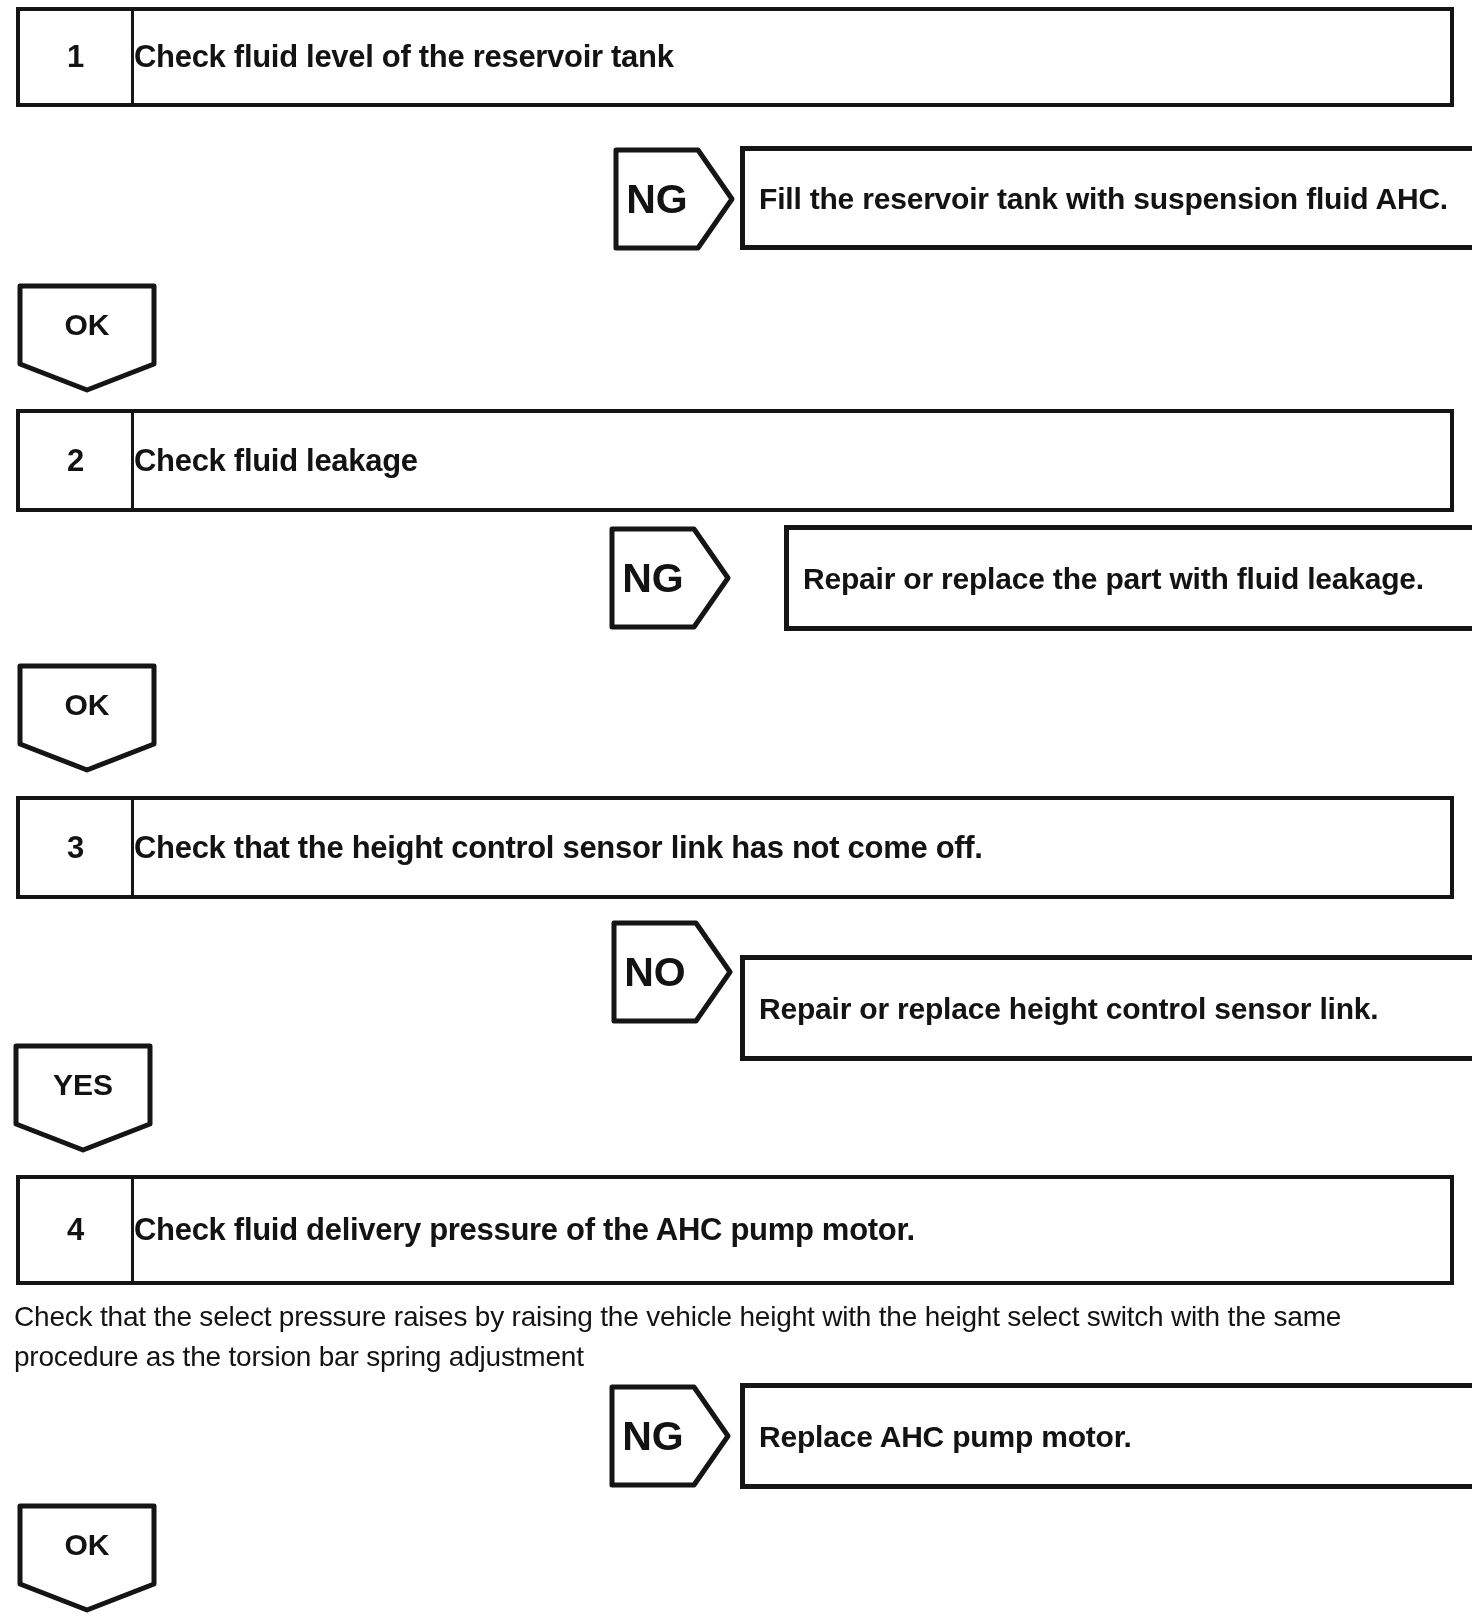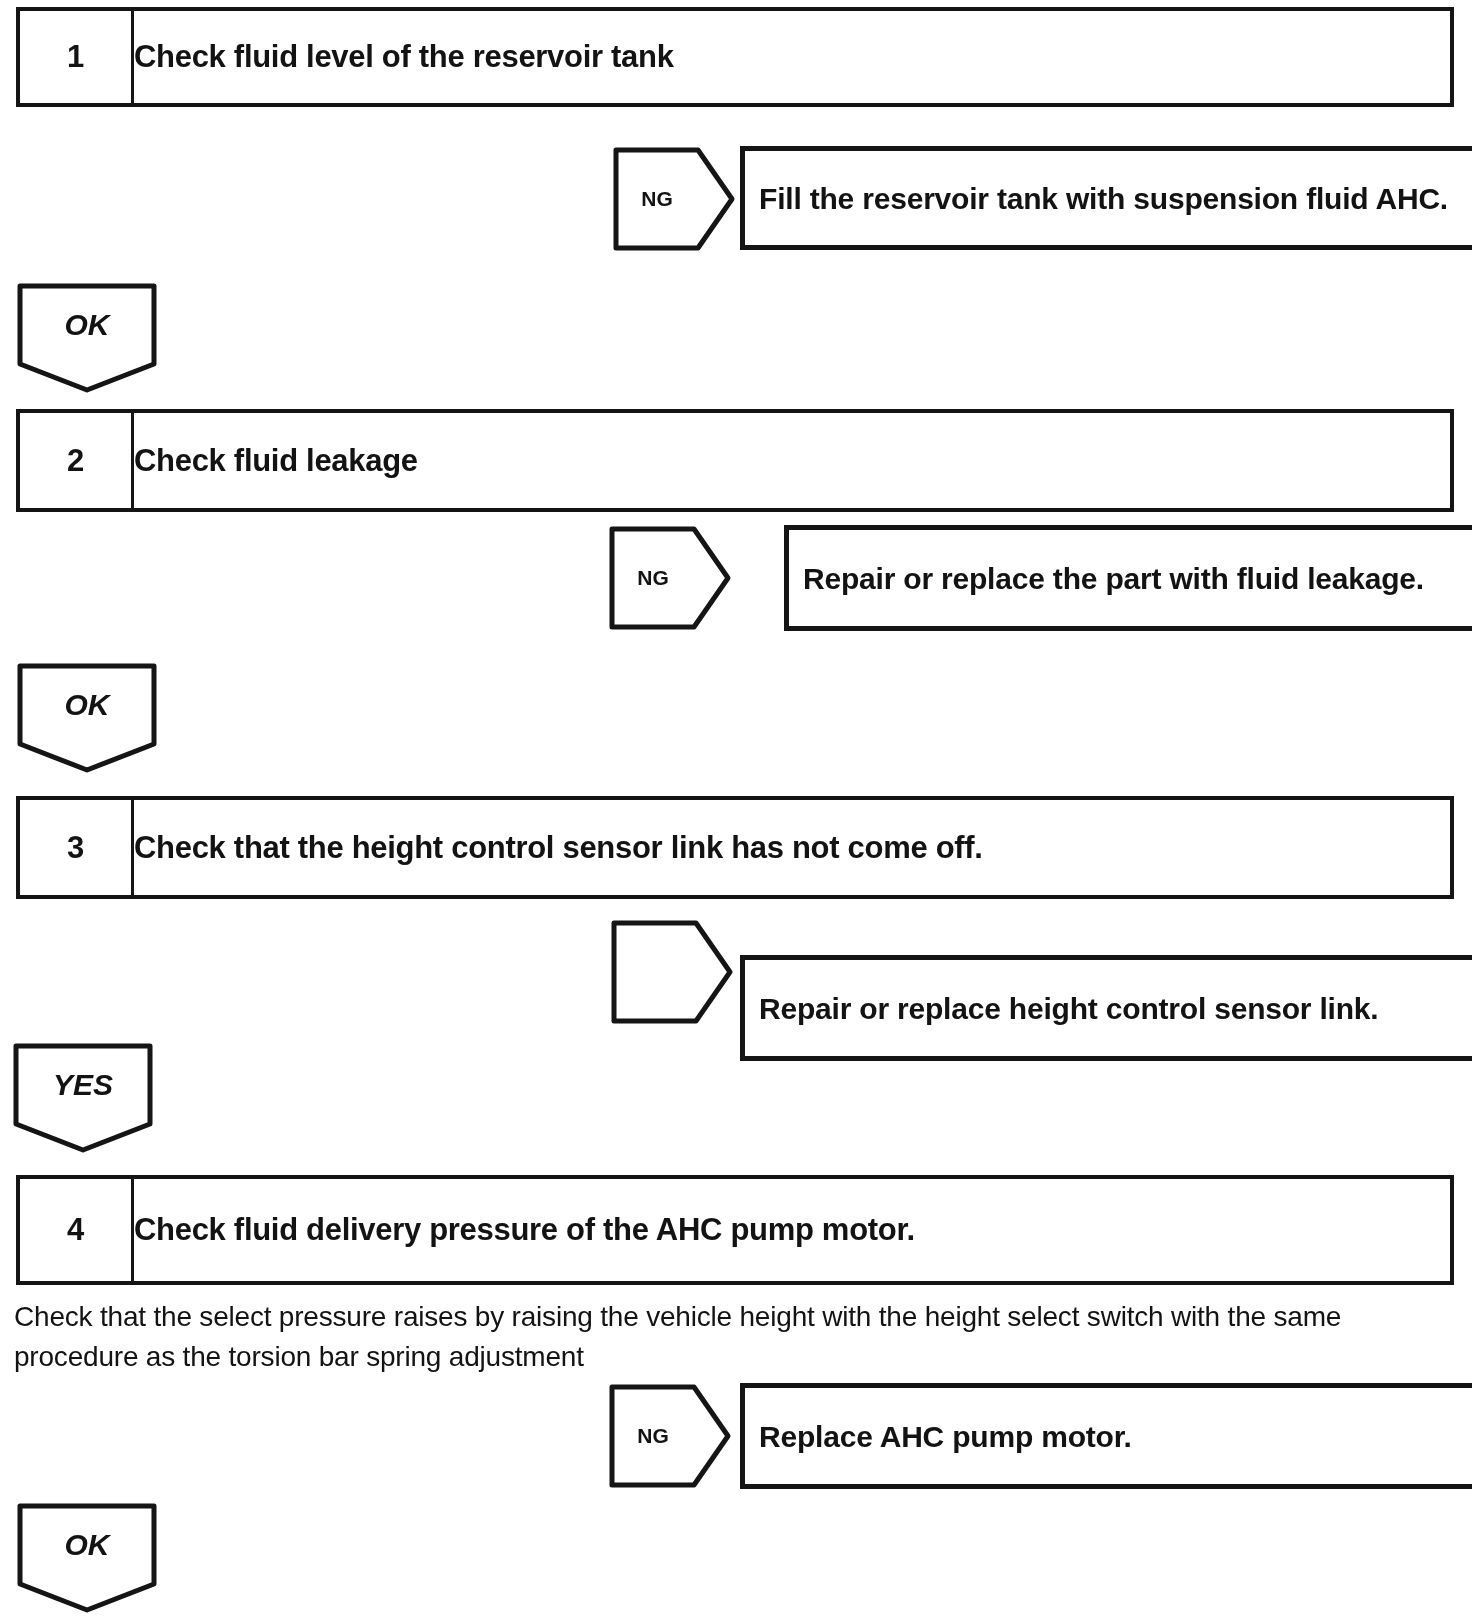--- a/index.html
+++ b/index.html
@@ -33,39 +33,39 @@
     padding-right:10px;
     font-weight:bold;font-size:31px;
     letter-spacing:-0.3px;
   }
   
   .ptag{position:absolute;width:124px;height:106px;}
   .ptag svg{position:absolute;left:0;top:0;}
   .ptag .lbl{
     position:absolute;left:0;top:0;width:90px;height:100%;
     display:flex;align-items:center;justify-content:center;
-    font-weight:bold;font-size:21px;
+    font-weight:bold;font-size:41px;
   }
   
   .result{
     position:absolute;
     left:740px;width:800px;
     border:5px solid #151515;
     background:#fff;
     box-sizing:border-box;
     display:flex;align-items:center;
     padding:0 14px;
     font-weight:bold;font-size:30px;
     letter-spacing:-0.2px;
     line-height:37px;
   }
   .result.justify span{display:block;width:100%;text-align:justify;}
   .result.nowrap{white-space:nowrap;}
   
-  .okconn{position:absolute;width:142px;height:112px;font-style:italic;}
+  .okconn{position:absolute;width:142px;height:112px;}
   .okconn svg{position:absolute;left:0;top:0;}
   .okconn .lbl{
     position:absolute;left:0;top:4px;width:100%;height:78px;
     display:flex;align-items:center;justify-content:center;
     font-weight:bold;font-size:30px;
   }
   
   .desc{
     position:absolute;left:14px;top:1297px;width:1452px;
     font-size:28px;line-height:40px;
@@ -124,20 +124,21 @@
 
   <div class="stepbox" style="top:796px;height:103px;">
     <div class="numcell">3</div>
     <div class="steptitle">Check that the height control sensor link has not come off.</div>
   </div>
 
   <div class="ptag" style="left:610px;top:919px;">
     <svg width="124" height="106" viewBox="0 0 124 106">
       <polygon points="4,4 86,4 120,53 86,102 4,102"></polygon>
     </svg>
+    <span class="lbl">NO</span>
   </div>
   <div class="result nowrap" style="top:955px;height:106px;">
     <span>Repair or replace height control sensor link.</span>
   </div>
 
   <div class="okconn" style="left:12px;top:1042px;">
     <svg width="142" height="112" viewBox="0 0 142 112">
       <polygon points="4,4 138,4 138,82 71,108 4,82"></polygon>
     </svg>
     <span class="lbl">YES</span>

